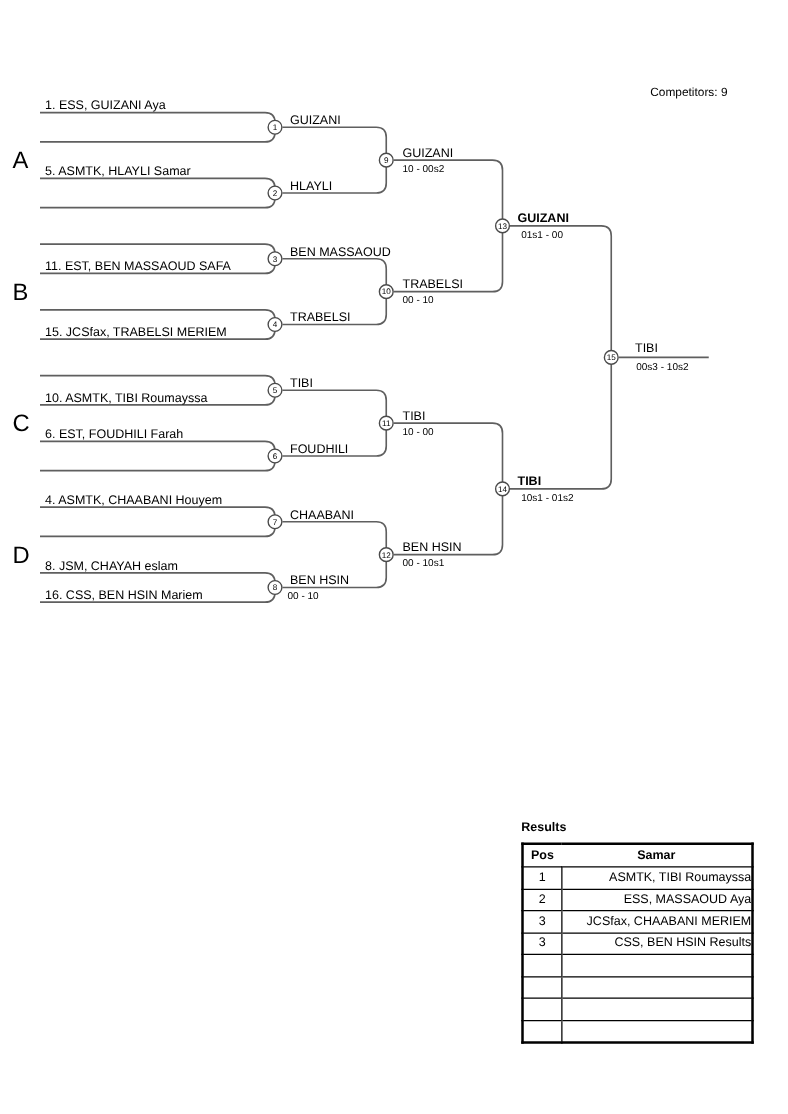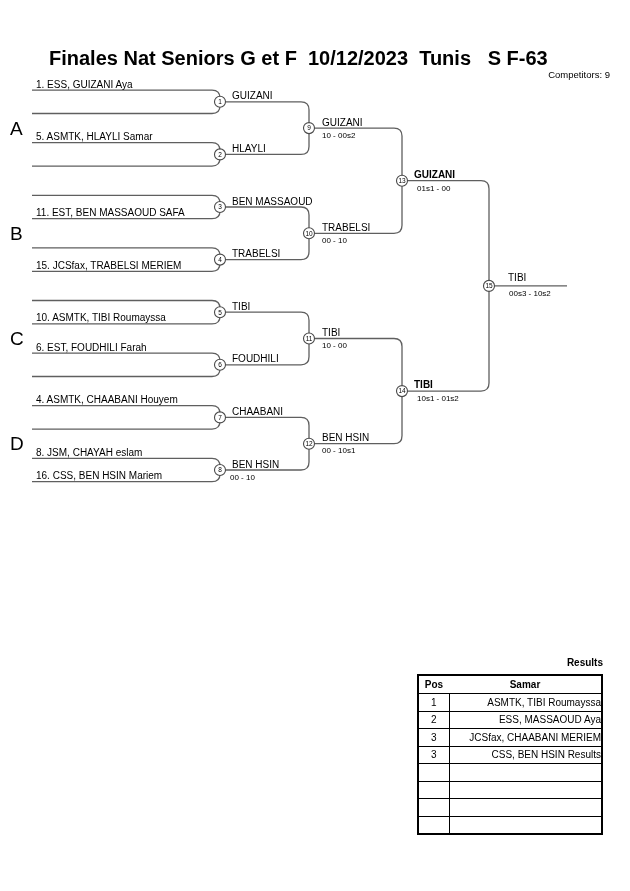--- a/index.html
+++ b/index.html
@@ -1,42 +1,41 @@
 <!DOCTYPE html>
 <html><head>
 <meta charset="utf-8">
 <style>
   html,body{margin:0;padding:0;background:#fff;}
   body{width:630px;height:891px;position:relative;font-family:"Liberation Sans",sans-serif;color:#000;overflow:hidden;}
   .page{position:absolute;left:0;top:0;width:630px;height:891px;background:#fff;}
   .title{position:absolute;left:49px;top:47px;font-size:20px;font-weight:bold;white-space:pre;line-height:1.1;}
-  .competitors{position:absolute;right:20px;top:69px;font-size:9.5px;}
+  .competitors{position:absolute;right:48px;top:69px;font-size:9.5px;}
   svg.bracket{position:absolute;left:0;top:0;}
   svg .line{fill:none;stroke:#5f5f5f;stroke-width:1.3;}
   svg .mcircle{fill:#fff;stroke:#4a4a4a;stroke-width:1.1;}
   svg text{fill:#000;font-family:"Liberation Sans",sans-serif;}
   svg .seed{font-size:10px;}
   svg .winner{font-size:10px;}
   svg .winner.bold{font-weight:bold;}
   svg .score{font-size:8px;}
   svg .cnum{font-size:6.5px;text-anchor:middle;}
   svg .section{font-size:19px;}
-  .results-title{position:absolute;left:417px;top:657px;width:186px;text-align:right;font-size:10px;font-weight:bold;}
+  .results-title{position:absolute;left:417px;top:657px;width:186px;text-align:left;font-size:10px;font-weight:bold;}
   table.results{position:absolute;left:417px;top:674px;width:186px;border-collapse:collapse;border:2px solid #000;font-size:10px;table-layout:fixed;}
   table.results th{font-weight:bold;height:17px;text-align:center;padding:0;border:none;}
   table.results th.pos-col{width:30px;}
   table.results td{border-top:1px solid #000;height:16.5px;padding:0;overflow:hidden;white-space:nowrap;}
   table.results td.pos{width:30px;border-right:1px solid #000;text-align:center;}
   table.results td.name{padding-left:7px;text-align:right;}
 </style>
 </head>
 <body>
 
 <div class="page">
-  <div class="title">Finales Nat Seniors G et F  10/12/2023  Tunis   S F-63</div>
   <div class="competitors">Competitors: 9</div>
 
   <svg class="bracket" width="630" height="580" id="bracket-svg" xmlns="http://www.w3.org/2000/svg">
       <path d="M32,90.1 H212 Q220,90.1 220,98.1 V105.5 Q220,113.5 212,113.5 H32" class="line"></path>
       <path d="M32,142.70000000000002 H212 Q220,142.70000000000002 220,150.70000000000002 V158.1 Q220,166.1 212,166.1 H32" class="line"></path>
       <path d="M32,195.3 H212 Q220,195.3 220,203.3 V210.7 Q220,218.7 212,218.7 H32" class="line"></path>
       <path d="M32,247.90000000000003 H212 Q220,247.90000000000003 220,255.90000000000003 V263.3 Q220,271.3 212,271.3 H32" class="line"></path>
       <path d="M32,300.5 H212 Q220,300.5 220,308.5 V315.9 Q220,323.9 212,323.9 H32" class="line"></path>
       <path d="M32,353.1 H212 Q220,353.1 220,361.1 V368.5 Q220,376.5 212,376.5 H32" class="line"></path>
       <path d="M32,405.70000000000005 H212 Q220,405.70000000000005 220,413.70000000000005 V421.1 Q220,429.1 212,429.1 H32" class="line"></path>

